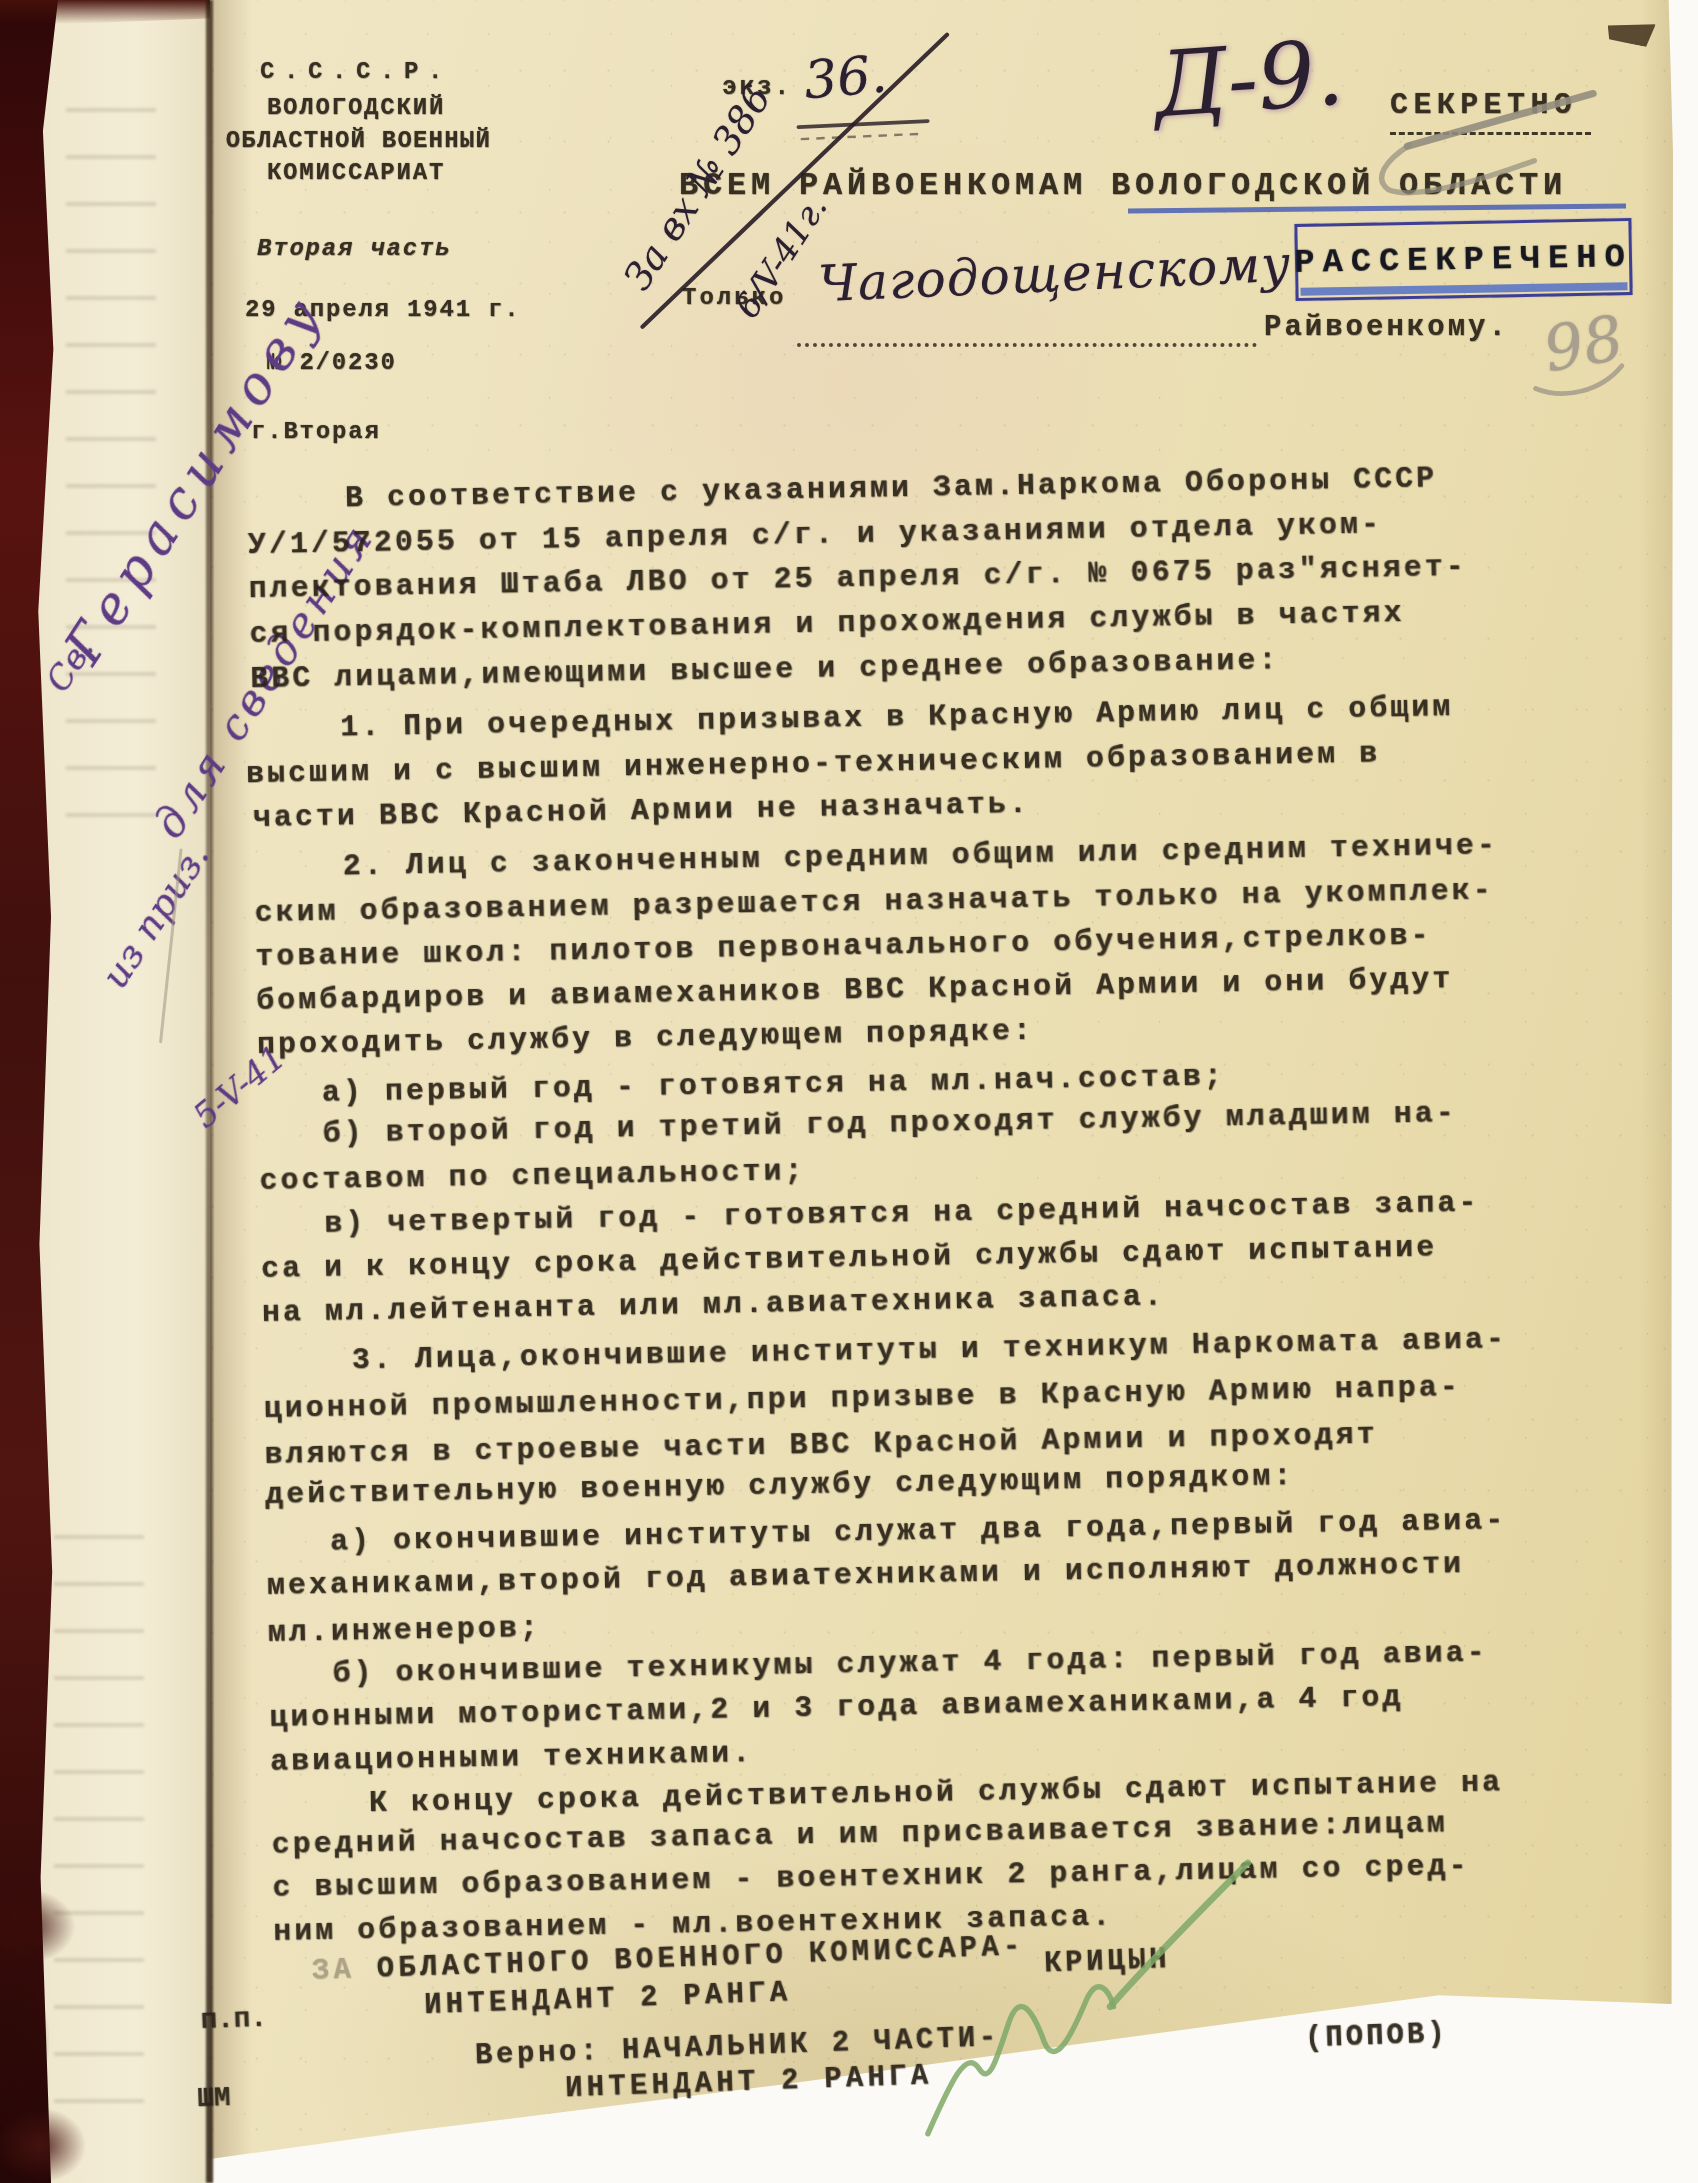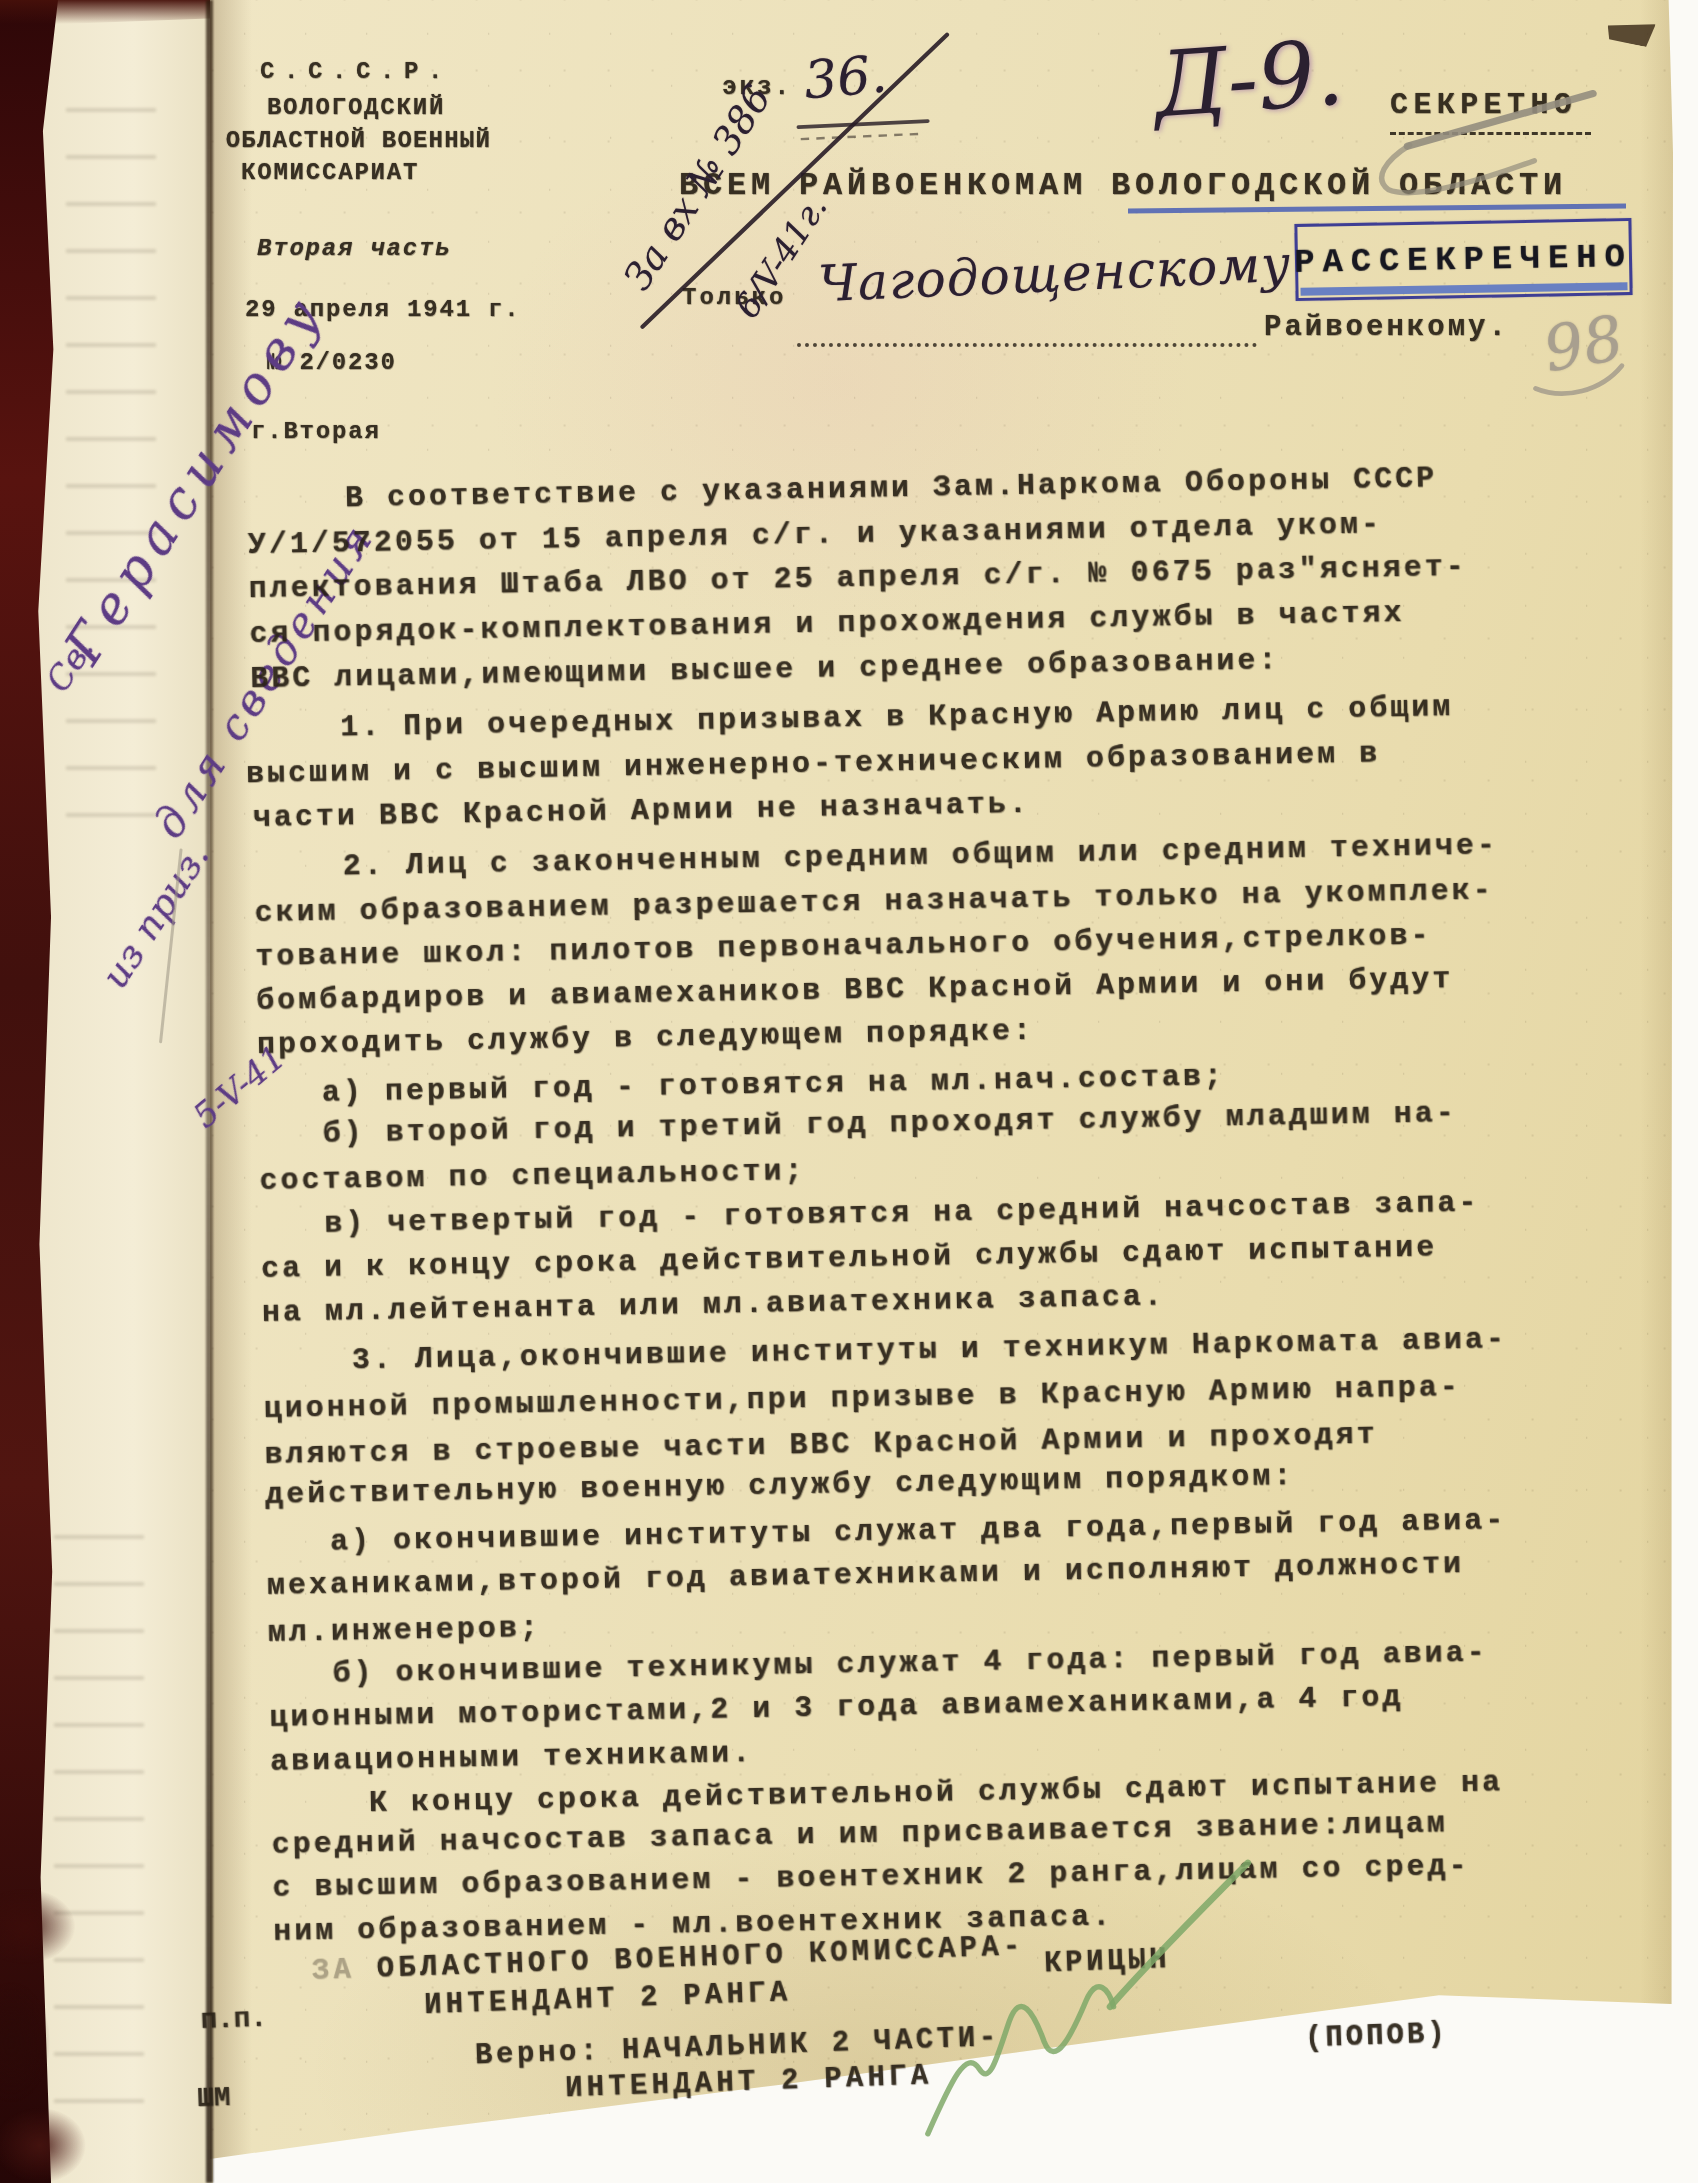--- a/index.html
+++ b/index.html
@@ -93,21 +93,21 @@
   <div class="page">
     <div class="speckles"></div>
     <div class="corner-notch"></div>
   </div>
   <div class="fold-line"></div>
 
   <div>
     <div class="typed lh" style="left:233px;top:58px;width:246px;text-align:center;letter-spacing:9.6px;">С.С.С.Р.</div>
     <div class="typed lh" style="left:233px;top:94px;width:246px;text-align:center;">ВОЛОГОДСКИЙ</div>
     <div class="typed lh" style="left:221px;top:127px;width:270px;text-align:right;letter-spacing:1.2px;">ОБЛАСТНОЙ ВОЕННЫЙ</div>
-    <div class="typed lh" style="left:241px;top:159px;width:246px;text-align:left;">КОМИССАРИАТ</div>
+    <div class="typed lh" style="left:233px;top:159px;width:246px;text-align:center;">КОМИССАРИАТ</div>
     <div class="typed lh" style="left:257px;top:235px;font-style:italic;">Вторая часть</div>
     <div class="typed lh" style="left:245px;top:296px;">29 апреля 1941 г.</div>
     <div class="typed lh" style="left:267px;top:349px;text-align:center;">№ 2/0230</div>
     <div class="typed lh" style="left:251px;top:418px;">г.Вторая</div>
   </div>
 
   <div class="typed" style="left:722px;top:73px;font-size:25px;letter-spacing:2.4px;">экз.</div>
   <div class="hand ink" style="left:804px;top:47px;font-size:52px;transform:rotate(-5deg);">36.</div>
 
   <div class="typed" style="left:1390px;top:88px;font-size:30px;letter-spacing:5.4px;">СЕКРЕТНО</div>

